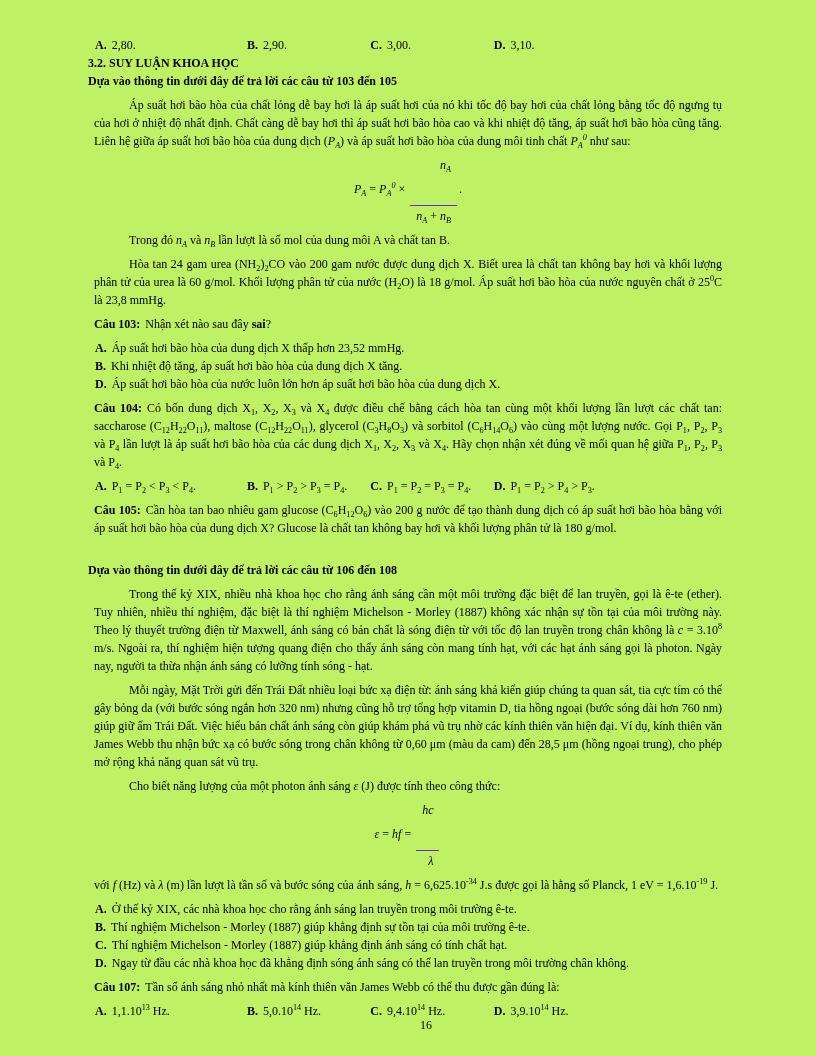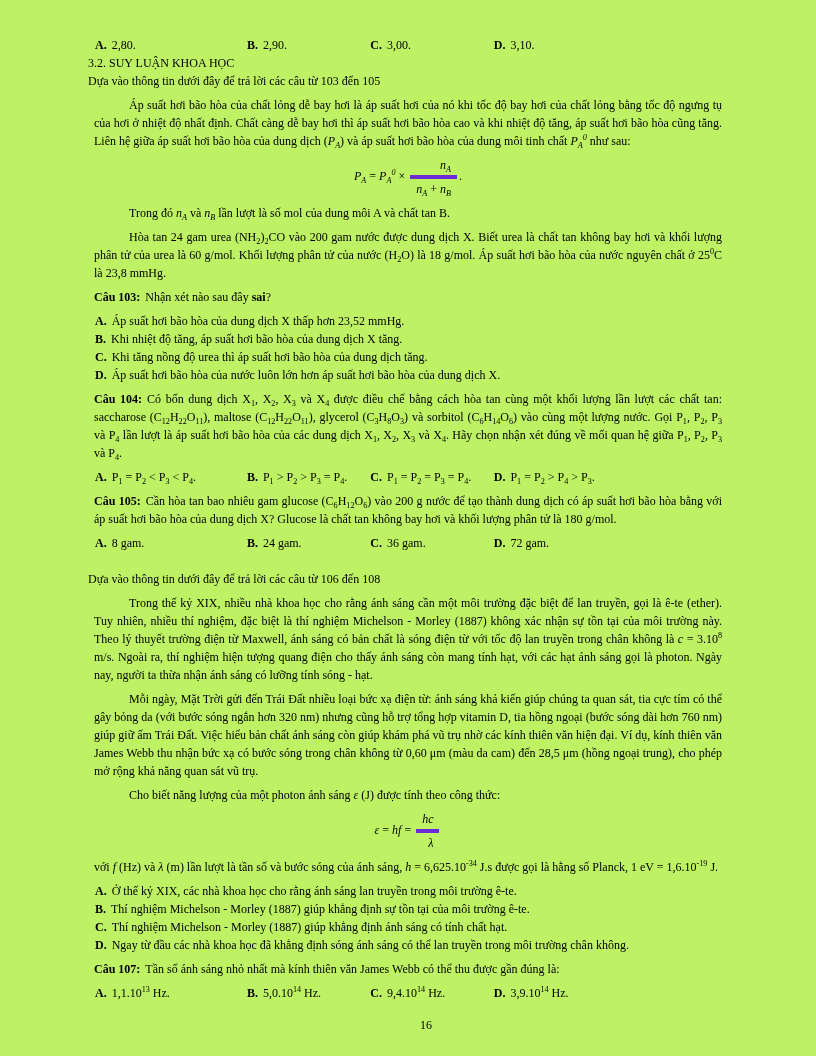--- a/index.html
+++ b/index.html
@@ -16,41 +16,41 @@
     background: #bef264;
     font-family: "Liberation Serif", "DejaVu Serif", serif;
     font-size: 12px;
     line-height: 18px;
     color: #000000;
     overflow: hidden;
   }
   p, .para { margin: 6px; }
   .justify { text-align: justify; }
   .indent { text-indent: 35px; }
-  .heading { font-weight: normal; }
+  .heading { font-weight: bold; }
   .q-label, .opt-label { font-weight: bold; margin-right: 5px; }
   .opt-line { padding-left: 7px; }
   .opts-grid {
     display: grid;
     grid-template-columns: 24% 19.5% 19.5% auto;
     padding-left: 7px;
   }
   sub, sup { font-size: 0.68em; line-height: 0; }
   .formula {
     text-align: center;
     margin: 3px 0 3px 0;
   }
   .frac {
     display: inline-block;
     vertical-align: middle;
     text-align: right;
     margin: 0 2px;
   }
   .frac .fnum { display: block; padding: 0 6px 1px 6px; }
-  .frac .fden { display: block; border-top: 4px solid #6d28d9; padding: 1px 6px 0 6px; }
+  .frac .fden { display: block; border-top: 1px solid #6d28d9; padding: 1px 6px 0 6px; margin-top: 30px; }
   .gap { height: 18px; }
   .page-number {
     position: absolute;
     left: 18px;
     bottom: 22px;
     width: 100%;
     text-align: center;
   }
 </style>
 </head>
@@ -77,38 +77,31 @@
     <span>×</span>
     <span class="frac"><span class="fnum"><i>n<sub>A</sub></i></span><span class="fden"><i>n<sub>A</sub></i> + <i>n<sub>B</sub></i></span></span><span>.</span>
   </div>
 
   <p class="para justify indent">Trong đó <i>n<sub>A</sub></i> và <i>n<sub>B</sub></i> lần lượt là số mol của dung môi A và chất tan B.</p>
   <p class="para justify indent">Hòa tan 24 gam urea (NH<sub>2</sub>)<sub>2</sub>CO vào 200 gam nước được dung dịch X. Biết urea là chất tan không bay hơi và khối lượng phân tử của urea là 60 g/mol. Khối lượng phân tử của nước (H<sub>2</sub>O) là 18 g/mol. Áp suất hơi bão hòa của nước nguyên chất ở 25<sup>0</sup>C là 23,8 mmHg.</p>
 
   <p class="para justify"><b class="q-label">Câu 103:</b><span>Nhận xét nào sau đây <b>sai</b>?</span></p>
   <div class="opt-line"><b class="opt-label">A.</b><span>Áp suất hơi bão hòa của dung dịch X thấp hơn 23,52 mmHg.</span></div>
   <div class="opt-line"><b class="opt-label">B.</b><span>Khi nhiệt độ tăng, áp suất hơi bão hòa của dung dịch X tăng.</span></div>
-  <div class="opt-line"><b class="opt-label">C.</b><span>Khi tăng nồng độ urea thì áp suất hơi bão hòa của dung dịch tăng.</span></div>
   <div class="opt-line"><b class="opt-label">D.</b><span>Áp suất hơi bão hòa của nước luôn lớn hơn áp suất hơi bão hòa của dung dịch X.</span></div>
 
   <p class="para justify"><b class="q-label">Câu 104:</b><span>Có bốn dung dịch X<sub>1</sub>, X<sub>2</sub>, X<sub>3</sub> và X<sub>4</sub> được điều chế bằng cách hòa tan cùng một khối lượng lần lượt các chất tan: saccharose (C<sub>12</sub>H<sub>22</sub>O<sub>11</sub>), maltose (C<sub>12</sub>H<sub>22</sub>O<sub>11</sub>), glycerol (C<sub>3</sub>H<sub>8</sub>O<sub>3</sub>) và sorbitol (C<sub>6</sub>H<sub>14</sub>O<sub>6</sub>) vào cùng một lượng nước. Gọi P<sub>1</sub>, P<sub>2</sub>, P<sub>3</sub> và P<sub>4</sub> lần lượt là áp suất hơi bão hòa của các dung dịch X<sub>1</sub>, X<sub>2</sub>, X<sub>3</sub> và X<sub>4</sub>. Hãy chọn nhận xét đúng về mối quan hệ giữa P<sub>1</sub>, P<sub>2</sub>, P<sub>3</sub> và P<sub>4</sub>.</span></p>
   <div class="opts-grid">
     <span><b class="opt-label">A.</b><span>P<sub>1</sub> = P<sub>2</sub> &lt; P<sub>3</sub> &lt; P<sub>4</sub>.</span></span>
     <span><b class="opt-label">B.</b><span>P<sub>1</sub> &gt; P<sub>2</sub> &gt; P<sub>3</sub> = P<sub>4</sub>.</span></span>
     <span><b class="opt-label">C.</b><span>P<sub>1</sub> = P<sub>2</sub> = P<sub>3</sub> = P<sub>4</sub>.</span></span>
     <span><b class="opt-label">D.</b><span>P<sub>1</sub> = P<sub>2</sub> &gt; P<sub>4</sub> &gt; P<sub>3</sub>.</span></span>
   </div>
 
   <p class="para justify"><b class="q-label">Câu 105:</b><span>Cần hòa tan bao nhiêu gam glucose (C<sub>6</sub>H<sub>12</sub>O<sub>6</sub>) vào 200 g nước để tạo thành dung dịch có áp suất hơi bão hòa bằng với áp suất hơi bão hòa của dung dịch X? Glucose là chất tan không bay hơi và khối lượng phân tử là 180 g/mol.</span></p>
-  <div class="opts-grid">
-    <span><b class="opt-label">A.</b><span>8 gam.</span></span>
-    <span><b class="opt-label">B.</b><span>24 gam.</span></span>
-    <span><b class="opt-label">C.</b><span>36 gam.</span></span>
-    <span><b class="opt-label">D.</b><span>72 gam.</span></span>
-  </div>
 
   <div class="gap"></div>
 
   <div class="heading">Dựa vào thông tin dưới đây để trả lời các câu từ 106 đến 108</div>
   <p class="para justify indent">Trong thế kỷ XIX, nhiều nhà khoa học cho rằng ánh sáng cần một môi trường đặc biệt để lan truyền, gọi là ê-te (ether). Tuy nhiên, nhiều thí nghiệm, đặc biệt là thí nghiệm Michelson - Morley (1887) không xác nhận sự tồn tại của môi trường này. Theo lý thuyết trường điện từ Maxwell, ánh sáng có bản chất là sóng điện từ với tốc độ lan truyền trong chân không là <i>c</i> = 3.10<sup>8</sup> m/s. Ngoài ra, thí nghiệm hiện tượng quang điện cho thấy ánh sáng còn mang tính hạt, với các hạt ánh sáng gọi là photon. Ngày nay, người ta thừa nhận ánh sáng có lưỡng tính sóng - hạt.</p>
   <p class="para justify indent">Mỗi ngày, Mặt Trời gửi đến Trái Đất nhiều loại bức xạ điện từ: ánh sáng khả kiến giúp chúng ta quan sát, tia cực tím có thể gây bỏng da (với bước sóng ngắn hơn 320 nm) nhưng cũng hỗ trợ tổng hợp vitamin D, tia hồng ngoại (bước sóng dài hơn 760 nm) giúp giữ ấm Trái Đất. Việc hiểu bản chất ánh sáng còn giúp khám phá vũ trụ nhờ các kính thiên văn hiện đại. Ví dụ, kính thiên văn James Webb thu nhận bức xạ có bước sóng trong chân không từ 0,60 μm (màu da cam) đến 28,5 μm (hồng ngoại trung), cho phép mở rộng khả năng quan sát vũ trụ.</p>
   <p class="para justify indent">Cho biết năng lượng của một photon ánh sáng <i>ε</i> (J) được tính theo công thức:</p>
 
   <div class="formula">
     <span><i>ε</i></span>

